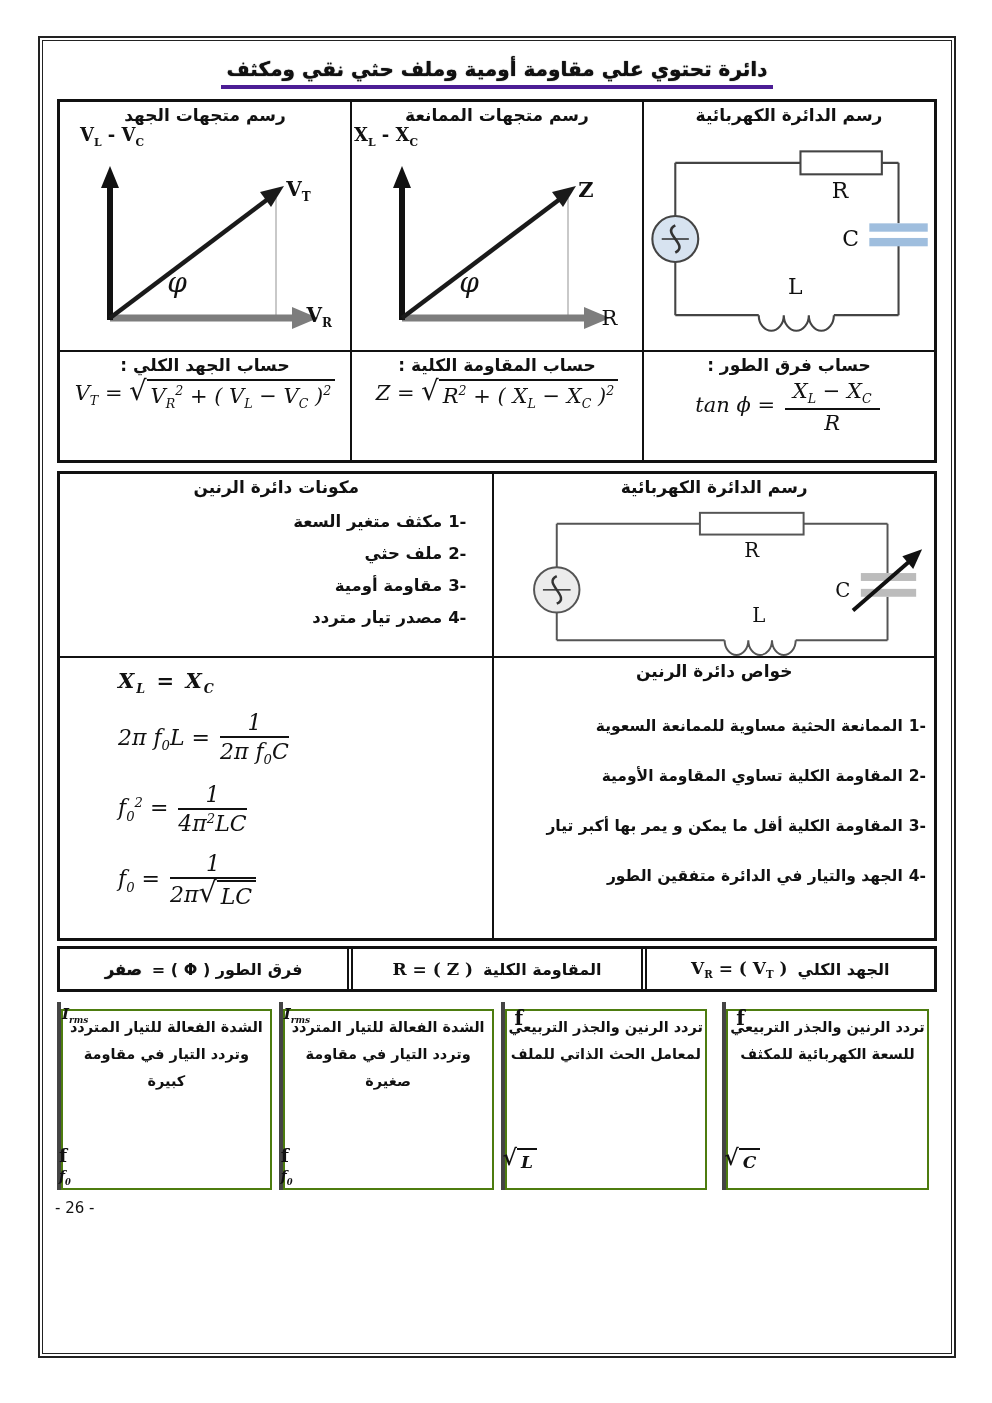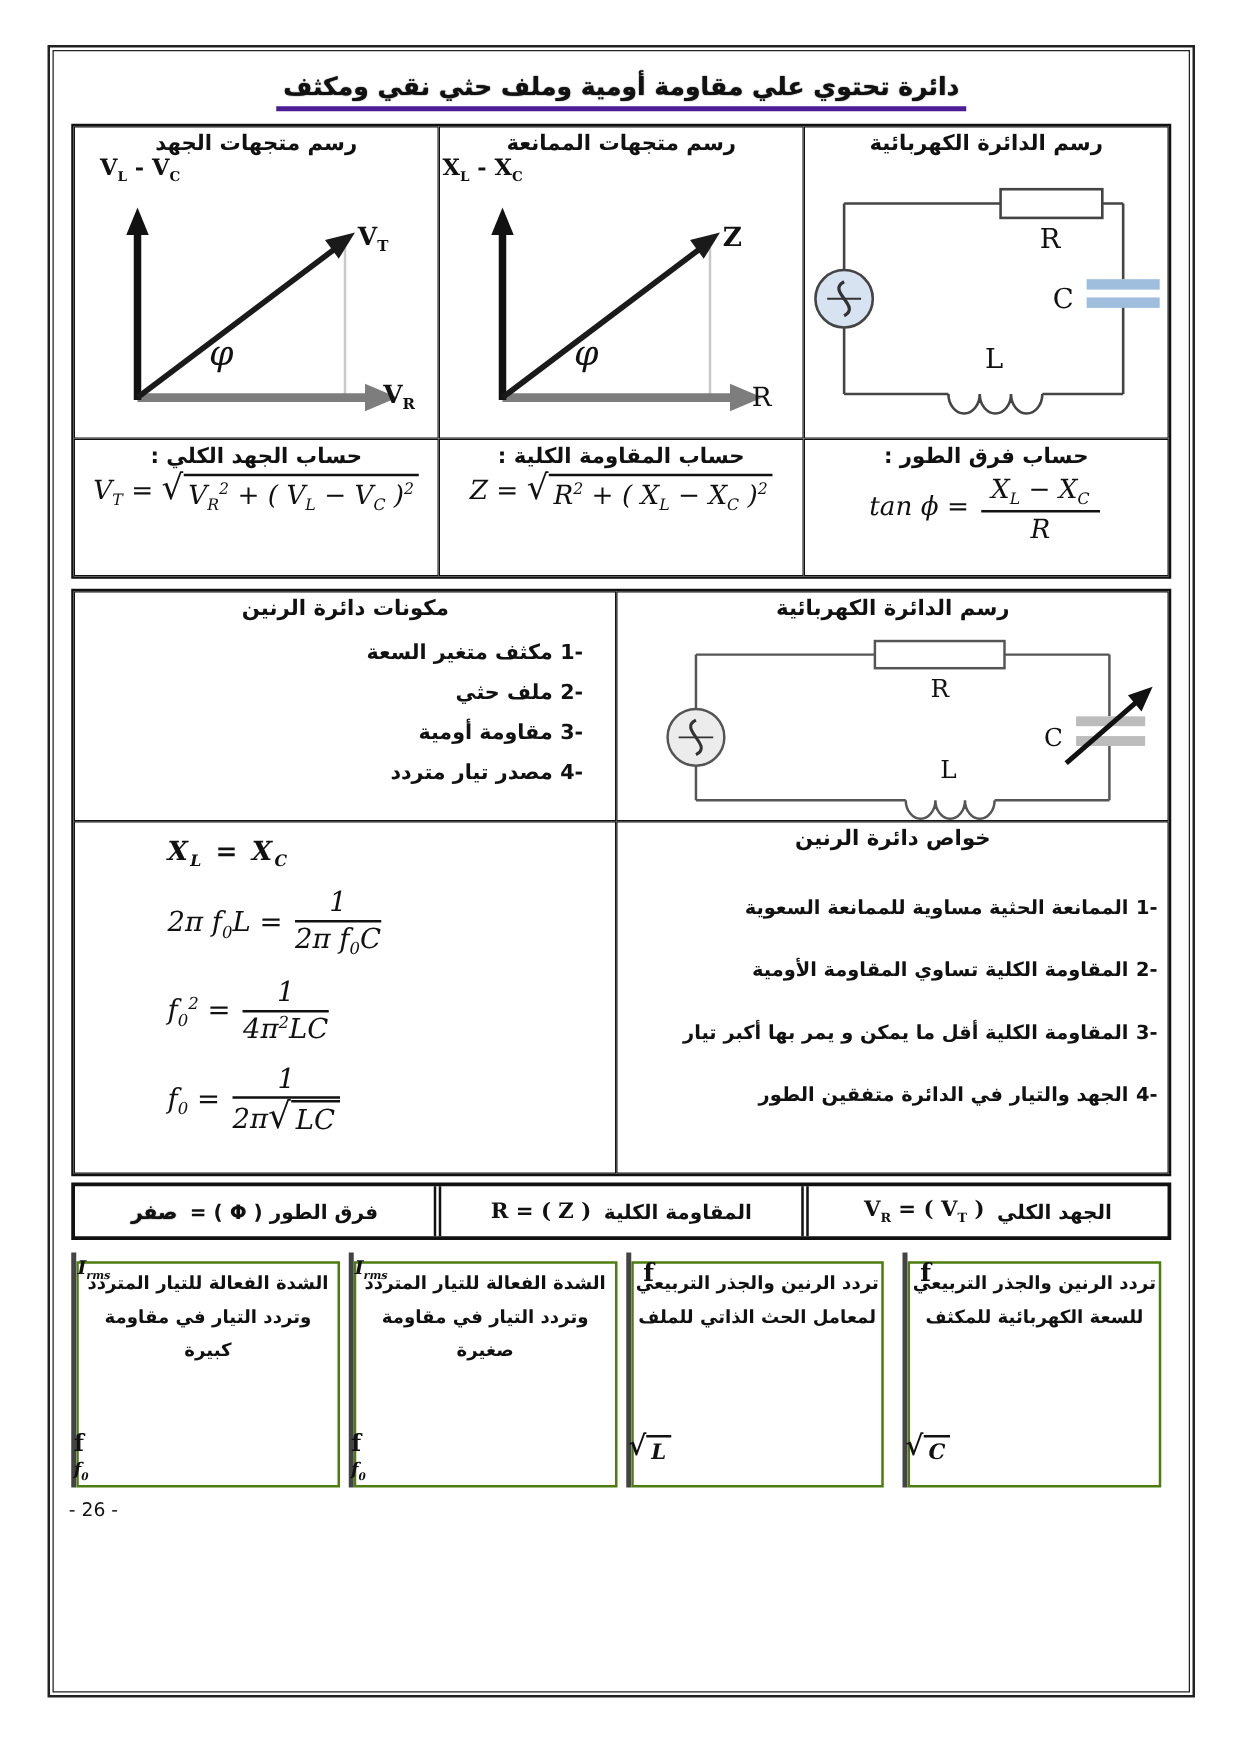--- a/index.html
+++ b/index.html
@@ -36,21 +36,21 @@
 
   
   .t2grid{display:grid;grid-template-columns:49.6% 50.4%;grid-template-rows:184px 282px;
      border:2px solid #111;margin:8px 2px 0 2px;}
   .listwrap{direction:rtl;padding:2px 26px 0 8px;}
   .listitem{display:flex;gap:6px;font-weight:bold;font-size:16.5px;margin-top:13px;align-items:baseline;}
   .listitem .num{direction:ltr;font-weight:bold;}
   .propwrap{direction:rtl;padding:4px 8px 0 8px;}
   .propwrap .listitem{font-size:15.5px;margin-top:32px;}
   .derivwrap{padding:2px 0 0 58px;}
-  .dstep{font-size:22px;margin-top:14px;margin-left:16px;}
+  .dstep{font-size:22px;margin-top:14px;}
   .dstep.first{font-weight:bold;letter-spacing:2px;font-size:21px;margin-top:8px;}
 
   
   .resrow{display:flex;border:3px solid #111;margin:5px 2px 0 2px;height:40px;}
   .rescell{flex:1;display:flex;align-items:center;justify-content:center;gap:10px;font-weight:bold;font-size:16px;}
   .rescell + .rescell{border-left:6px double #111;}
   .rescell .arlabel{direction:rtl;}
   .rescell .mathpart{font-family:"DejaVu Serif","Liberation Serif",serif;font-size:17px;}
   .deco-word{font-weight:900;text-shadow:0 0 1px #000;}
   .phase-cell{direction:rtl;}

